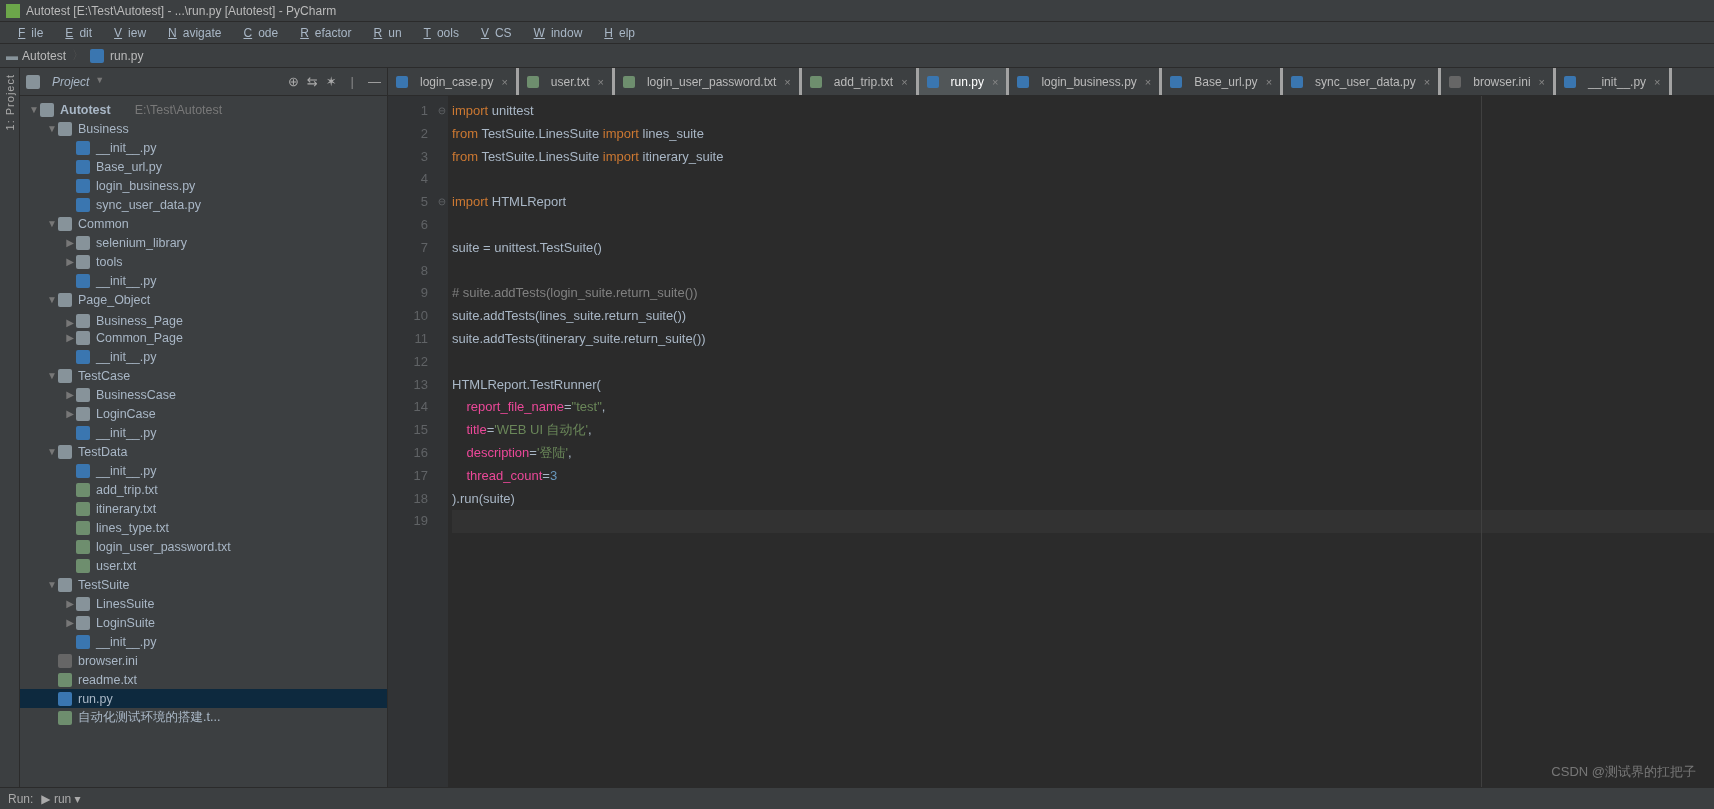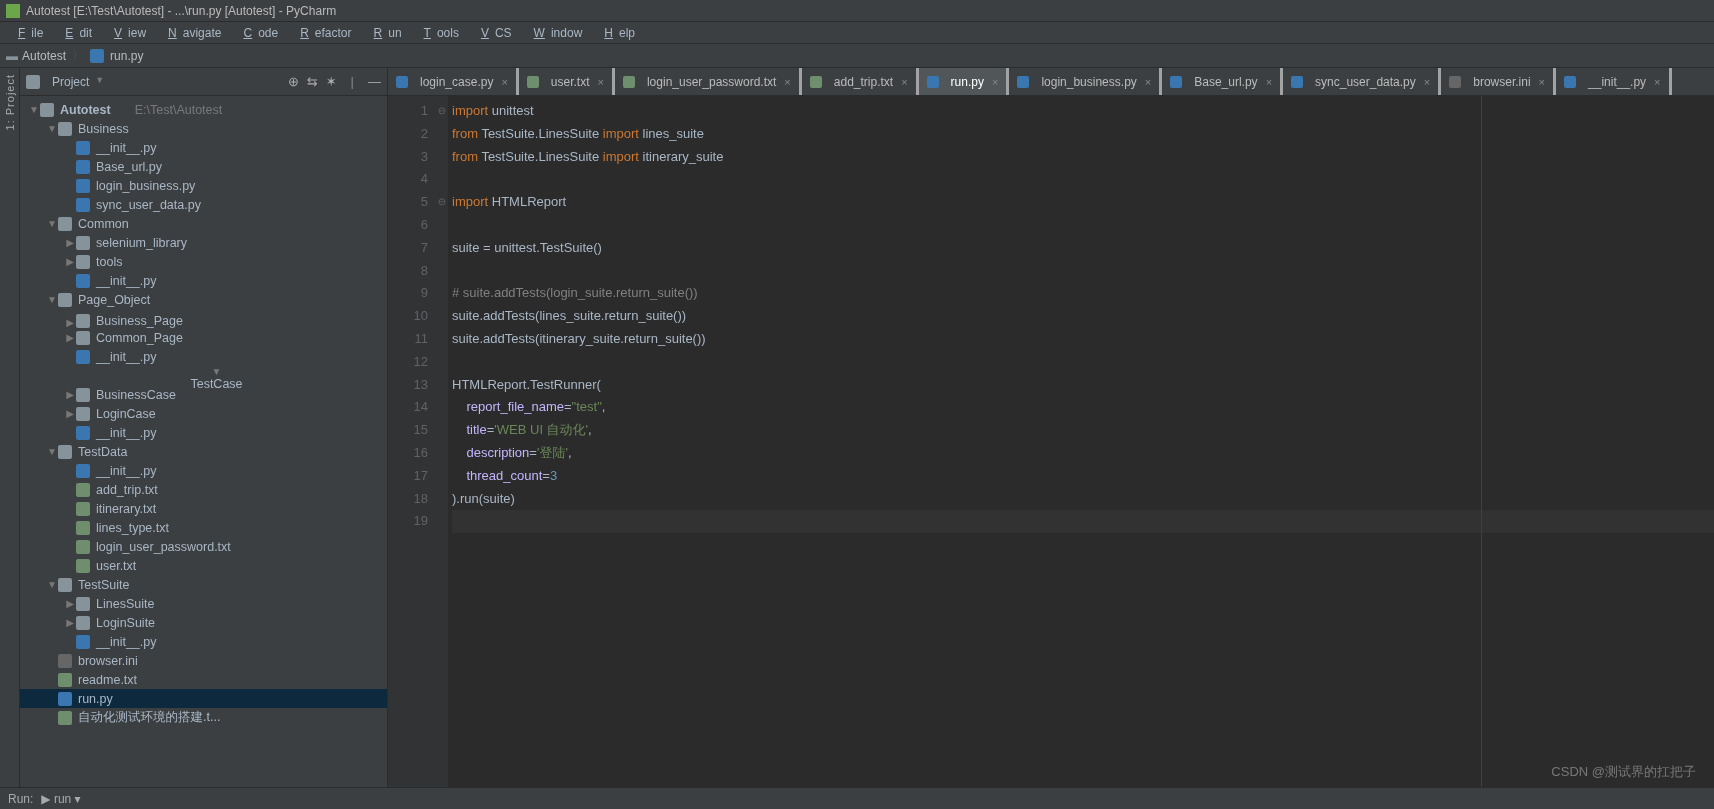--- a/index.html
+++ b/index.html
@@ -10,21 +10,21 @@
 .menubar span { padding:2px 6px; }
 .menubar .u { text-decoration:underline; }
 .crumbs { background:#3c3f41; height:24px; display:flex; align-items:center; padding:0 6px; color:#bbb; border-bottom:1px solid #2b2b2b; }
 .crumbs .fold { color:#87939a; margin-right:4px; }
 .crumbs .arr { color:#555; margin:0 6px; }
 .body { display:flex; height:calc(100% - 68px - 22px); }
 .toolstrip { width:20px; background:#3c3f41; border-right:1px solid #2b2b2b; display:flex; flex-direction:column; align-items:center; padding-top:6px; gap:8px; }
 .toolstrip .rot { writing-mode:vertical-rl; transform:rotate(180deg); font-size:11px; color:#aaa; letter-spacing:1px; }
 .sidebar { width:368px; background:#3c3f41; border-right:1px solid #2b2b2b; display:flex; flex-direction:column; }
 .sb-head { height:28px; display:flex; align-items:center; padding:0 6px; border-bottom:1px solid #2b2b2b; }
-.sb-head .pt { display:flex; align-items:flex-start; flex:1; gap:6px; }
+.sb-head .pt { display:flex; align-items:flex-start; flex:1; gap:6px;font-style:italic; }
 .sb-tools { display:flex; gap:8px; color:#aaa; font-size:13px; }
 .tree { flex:1; overflow:auto; padding:4px 0; font-size:12.5px; }
 .node { height:19px; display:flex; align-items:center; white-space:nowrap; }
 .node.sel { background:#0d293e; }
 .arrow { width:12px; text-align:center; color:#777; font-size:10px; }
 .arrow.d::before { content:"▼"; }
 .arrow.r::before { content:"▶"; }
 .arrow.n { visibility:hidden; }
 .ic { width:14px; height:14px; margin-right:6px; display:inline-flex; align-items:center; justify-content:center; font-size:10px; border-radius:2px; }
 .ic.fold { background:#87939a; color:#2b2b2b; }
@@ -42,21 +42,21 @@
 .code-area { flex:1; display:flex; background:#2b2b2b; font-family:"Consolas","Courier New",monospace; font-size:13px; line-height:22.8px; }
 .gutter { width:48px; text-align:right; color:#606366; padding:4px 8px 4px 0; user-select:none; background:#313335; }
 .foldstrip { width:12px; background:#313335; padding-top:4px; }
 .foldstrip div { height:22.8px; color:#606366; text-align:center; font-size:10px; }
 .src { flex:1; padding:4px 0 4px 4px; white-space:pre; }
 .src .line { height:22.8px; }
 .src .cursor-line { background:#323232; }
 .kw { color:#cc7832; }
 .str { color:#6a8759; }
 .cmt { color:#808080; }
-.kwarg { color:#c4b5fd; }
+.kwarg { color:#ec4899; }
 .num { color:#6897bb; }
 .rmargin { position:absolute; right:232px; top:96px; bottom:22px; width:1px; background:#404040; pointer-events:none; }
 .status { position:absolute; bottom:0; left:0; right:0; height:22px; background:#3c3f41; display:flex; align-items:center; padding:0 8px; color:#aaa; border-top:1px solid #2b2b2b; }
 .status .sep { flex:1; }
 .watermark { position:absolute; right:18px; bottom:28px; color:#a9a9a9; font-size:13px; opacity:.6; }
 .dash { color:#888; margin:0 6px; }
 </style>
 </head>
 <body>
 
@@ -172,21 +172,21 @@
         <div class="node" style="padding-left: 44px;">
           <span class="arrow r"></span>
           <span class="ic pkg"></span>
           <span>Common_Page</span>
         </div>
         <div class="node" style="padding-left: 44px;">
           <span class="arrow n"></span>
           <span class="ic py"></span>
           <span>__init__.py</span>
         </div>
-        <div class="node" style="padding-left: 26px; flex-direction: column;">
+        <div class="node" style="padding-left: 26px;">
           <span class="arrow d"></span>
           <span class="ic pkg"></span>
           <span>TestCase</span>
         </div>
         <div class="node" style="padding-left: 44px;">
           <span class="arrow r"></span>
           <span class="ic pkg"></span>
           <span>BusinessCase</span>
         </div>
         <div class="node" style="padding-left: 44px;">

